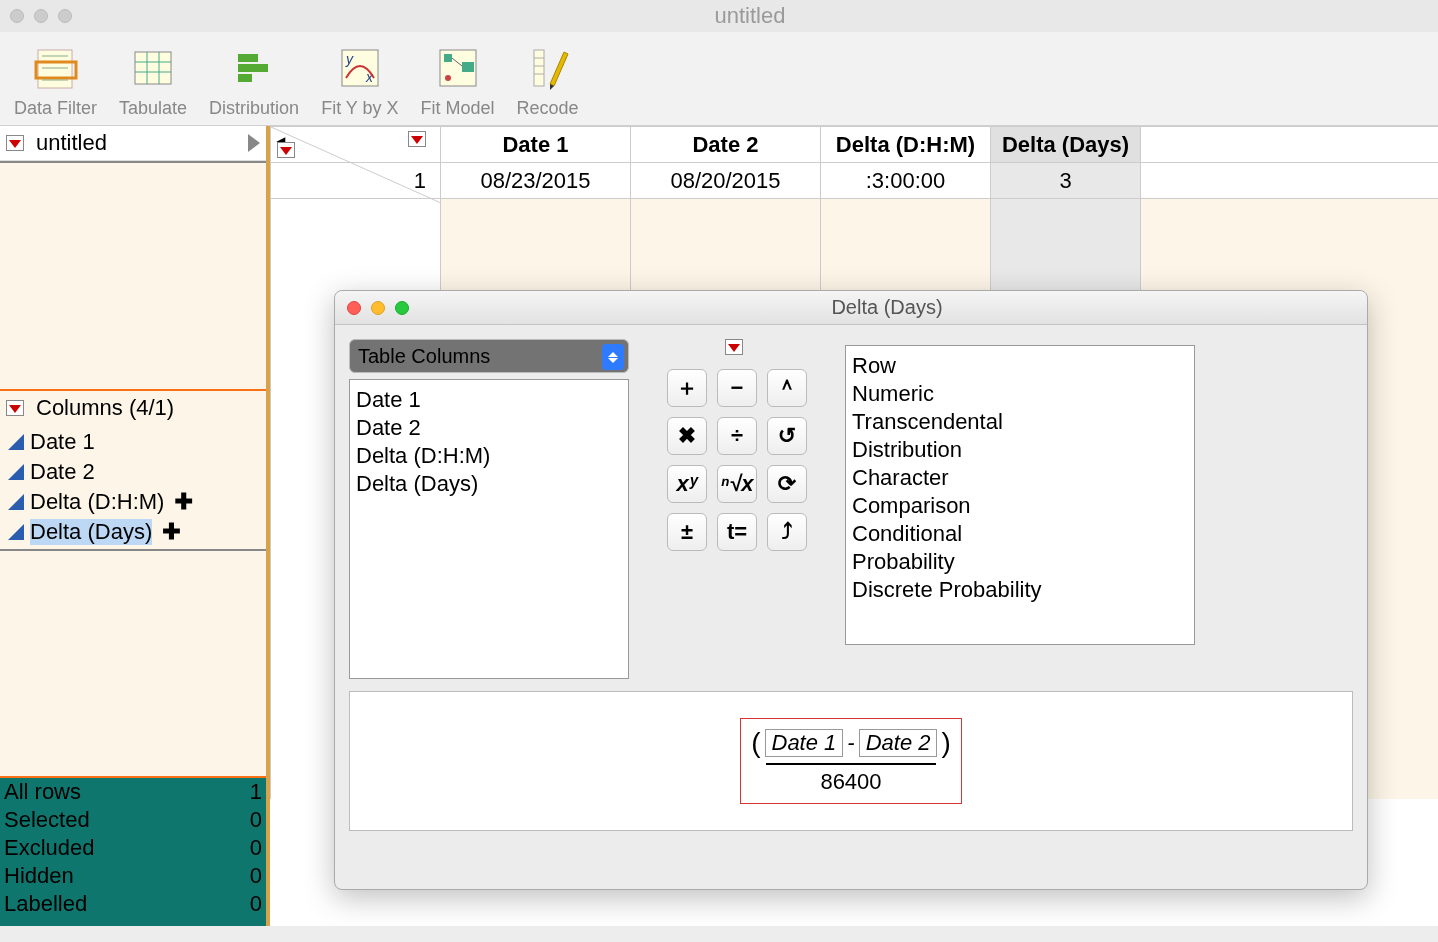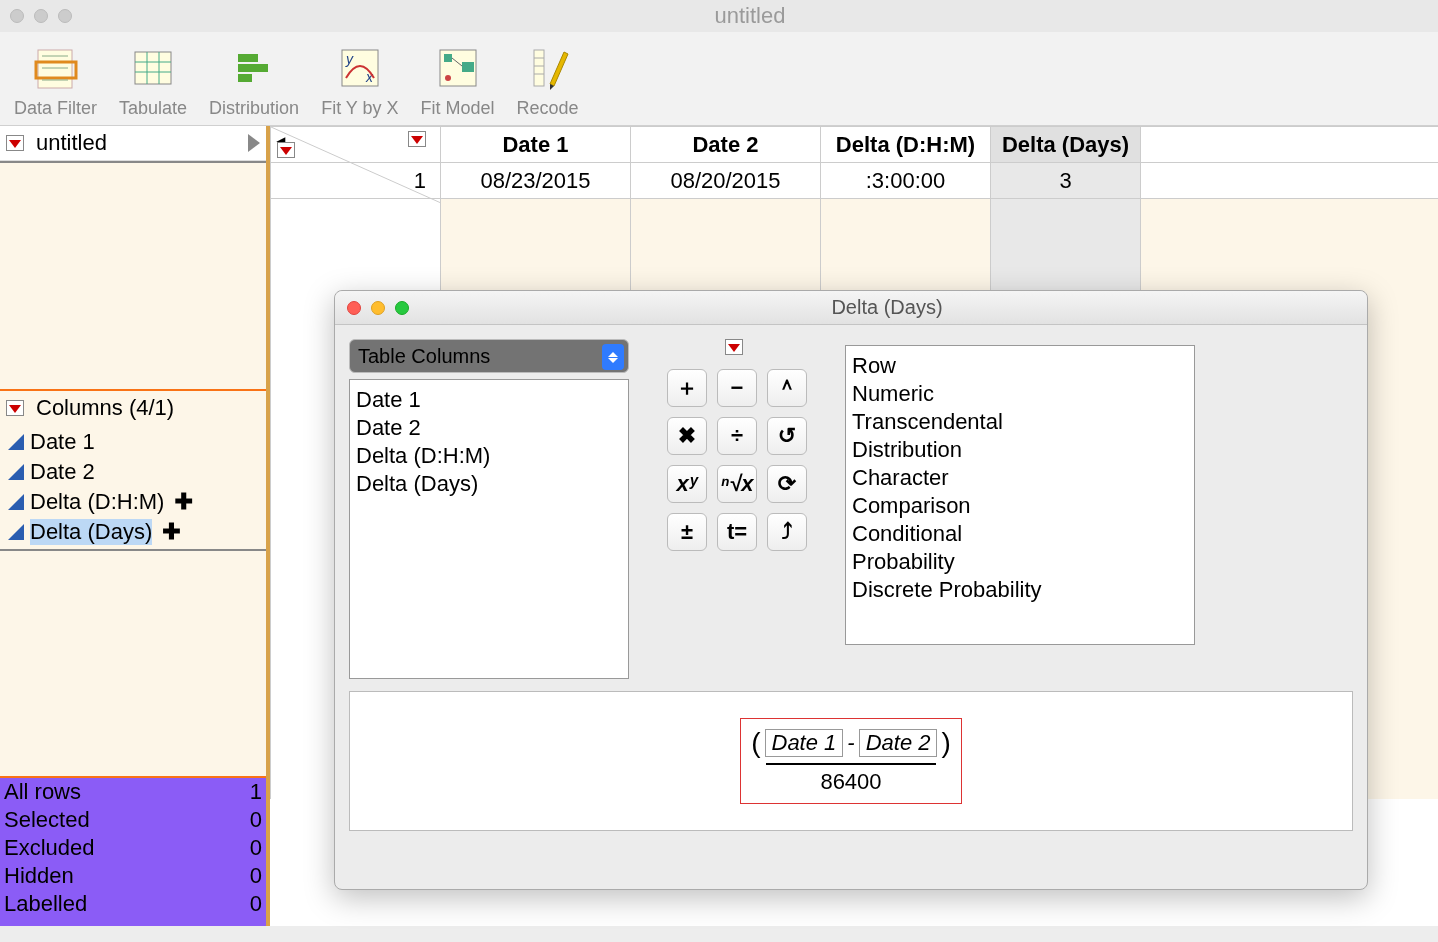--- a/index.html
+++ b/index.html
@@ -25,21 +25,21 @@
 .panel-head.bg { background:#fdf6e8; border:none;}
 .red-tri { width: 0; height: 0; border-left: 7px solid transparent; border-right: 7px solid transparent; border-top: 10px solid #c00; margin-right: 6px; display:inline-block;}
 .red-tri.boxed { border: 1px solid #888; padding:0; width:18px; height:16px; border-top:1px solid #888; border-left:1px solid #888; border-right:1px solid #888; position:relative; background:#fff;}
 .red-tri.boxed::after{content:"";position:absolute;left:2px;top:4px;width:0;height:0;border-left:6px solid transparent;border-right:6px solid transparent;border-top:8px solid #c00;}
 .play-tri { width:0;height:0;border-top:9px solid transparent;border-bottom:9px solid transparent;border-left:12px solid #888;margin-left:auto;}
 .panel-body { flex:1; padding: 2px 4px; background:#fdf6e8;}
 .col-item { display:flex; align-items:center; padding:2px 4px; font-size:22px; gap:6px;}
 .col-item.sel span.label{ background:#bcd8f5; }
 .blue-tri { width:0;height:0;border-bottom:16px solid #2a5db0;border-left:16px solid transparent; }
 .plus { font-weight:bold; margin-left:4px;}
-.rows-body { background:#8b5cf6; padding:0 4px 8px;}
+.rows-body { background:#0f766e; padding:0 4px 8px;}
 .row-stat { display:flex; justify-content:space-between; font-size:22px; padding:1px 0;}
 .spacer{flex:1; background:#fdf6e8;}
 
 
 .grid-wrap { flex:1; background:#fff; position:relative;}
 .grid { width:100%; border-collapse:collapse; table-layout:fixed;}
 .grid th, .grid td { border:1px solid #ccc; padding:4px 10px; font-size:22px; height:36px; text-align:center;}
 .grid th { font-weight:bold; background:#fff;}
 .grid th.sel { background:#e0e0e0;}
 .grid td.sel { background:#e8e8e8;}

